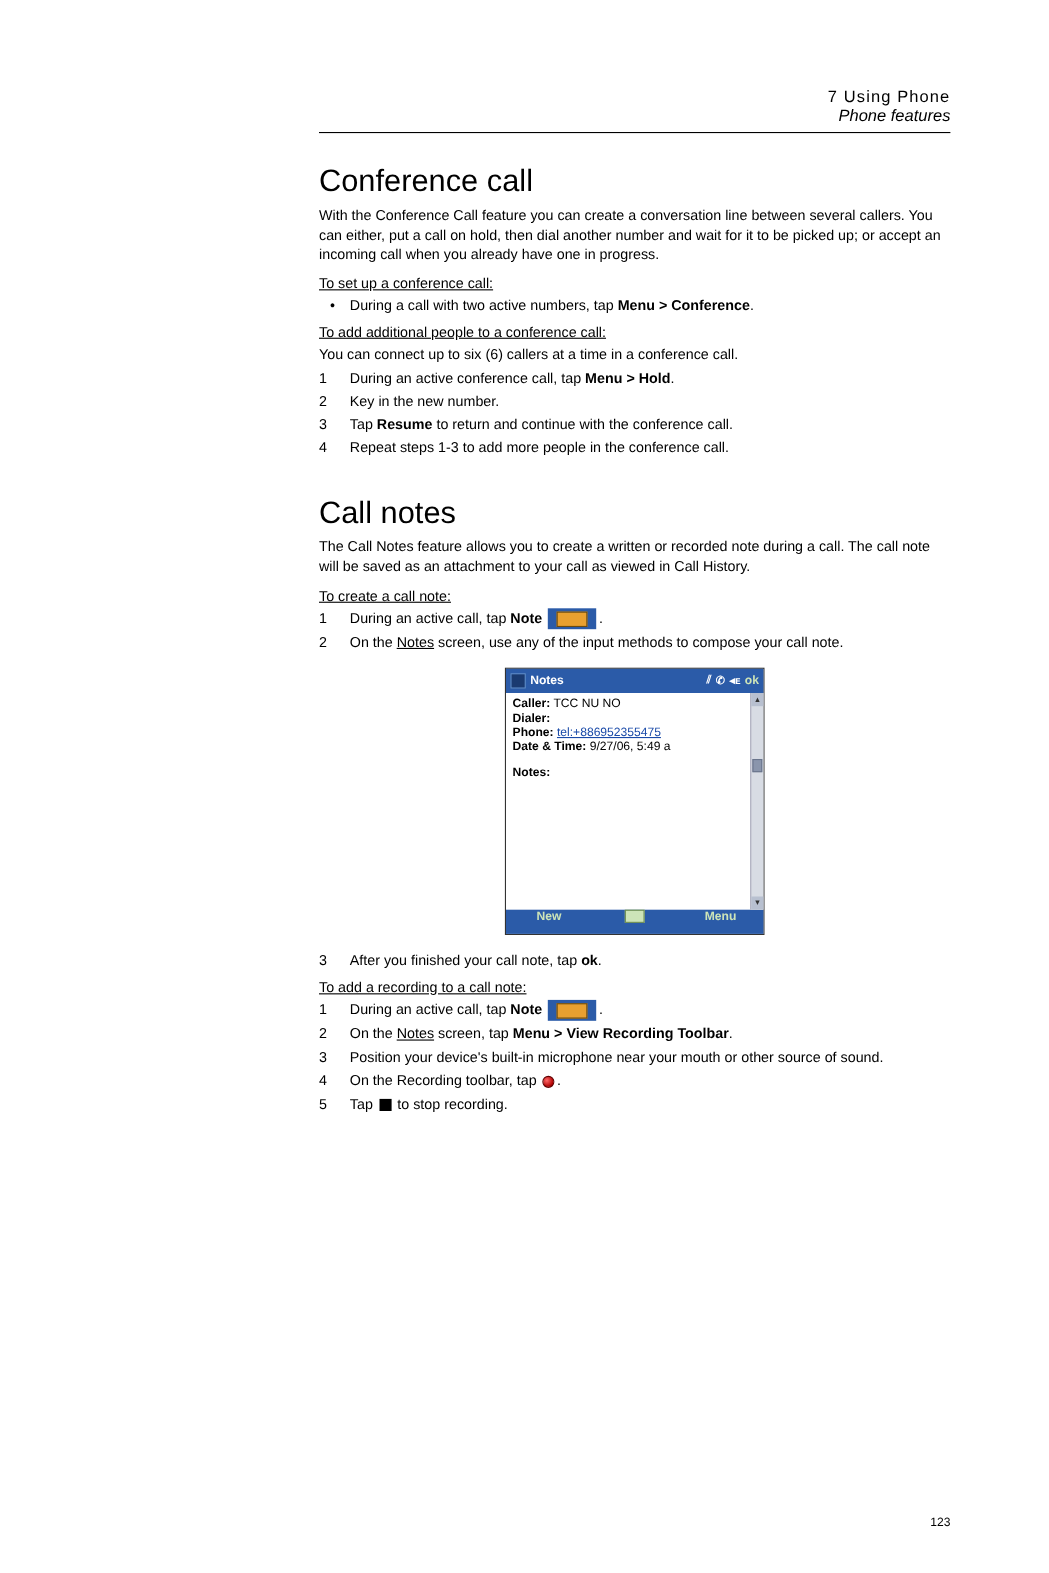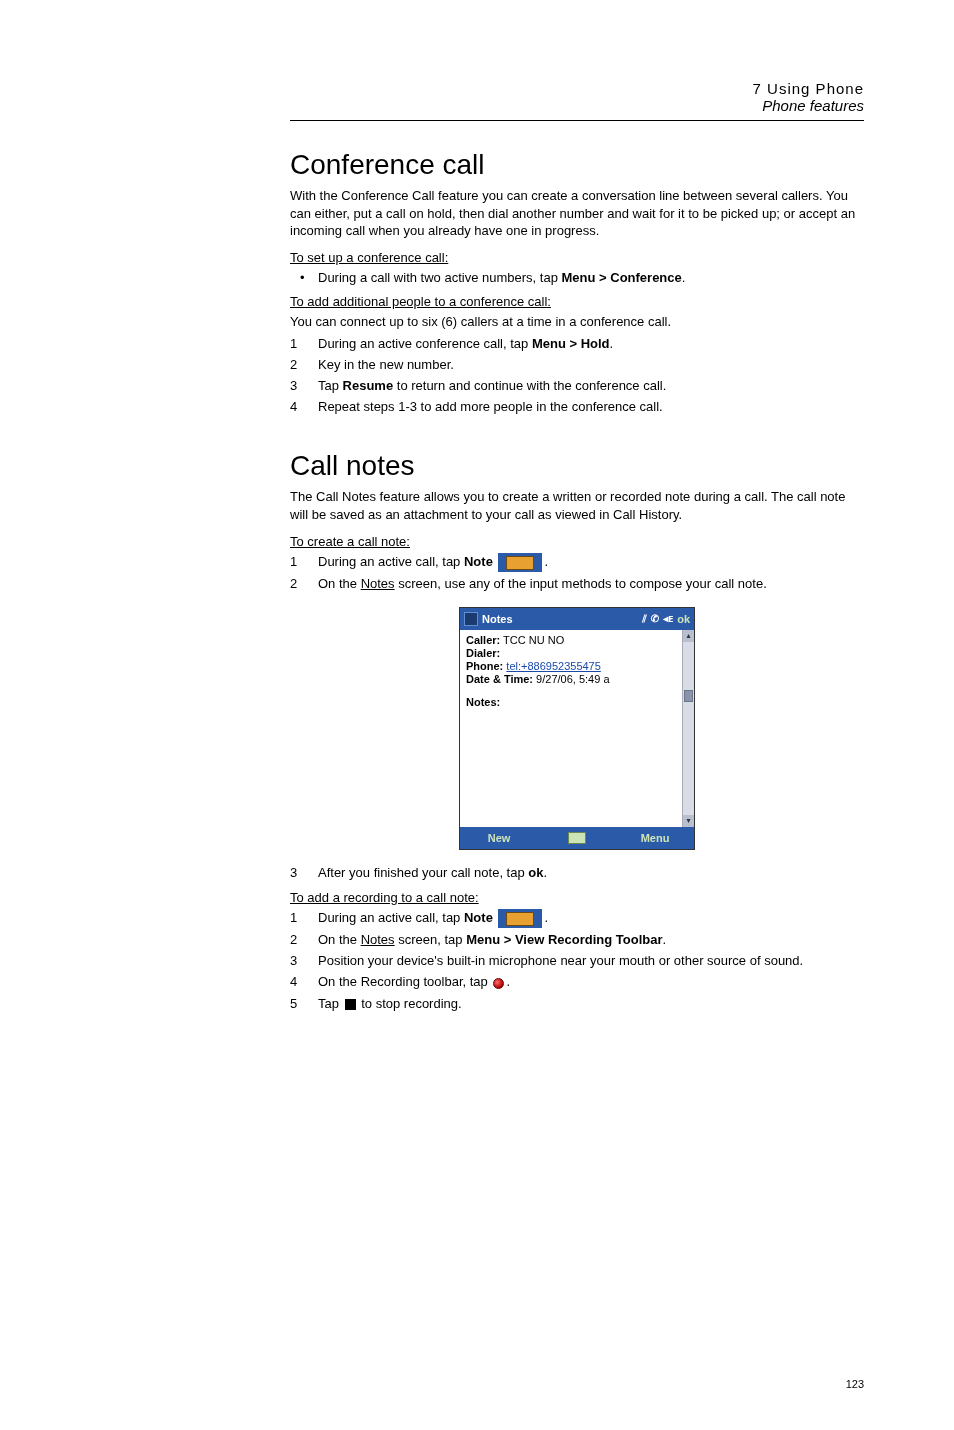--- a/index.html
+++ b/index.html
@@ -176,21 +176,20 @@
     left: 1px; right: 1px;
     top: 60px; height: 12px;
     background: #8a95ac;
     border: 1px solid #6a758c;
   }
   .ss-line { font-weight: bold; margin-bottom: 1px; }
   .ss-line .val { font-weight: normal; }
   .ss-link { color: #1a4aa8; text-decoration: underline; font-weight: normal; }
   .ss-bottombar {
     display: flex;
-    align-items: center;
     height: 22px;
     background: #2b5ba8;
     color: #cde4b8;
     font-weight: bold;
     font-size: 11px;
   }
   .ss-bottombar > div { flex: 1; text-align: center; }
   .kb-icon {
     width: 18px; height: 12px;
     display: inline-block;

